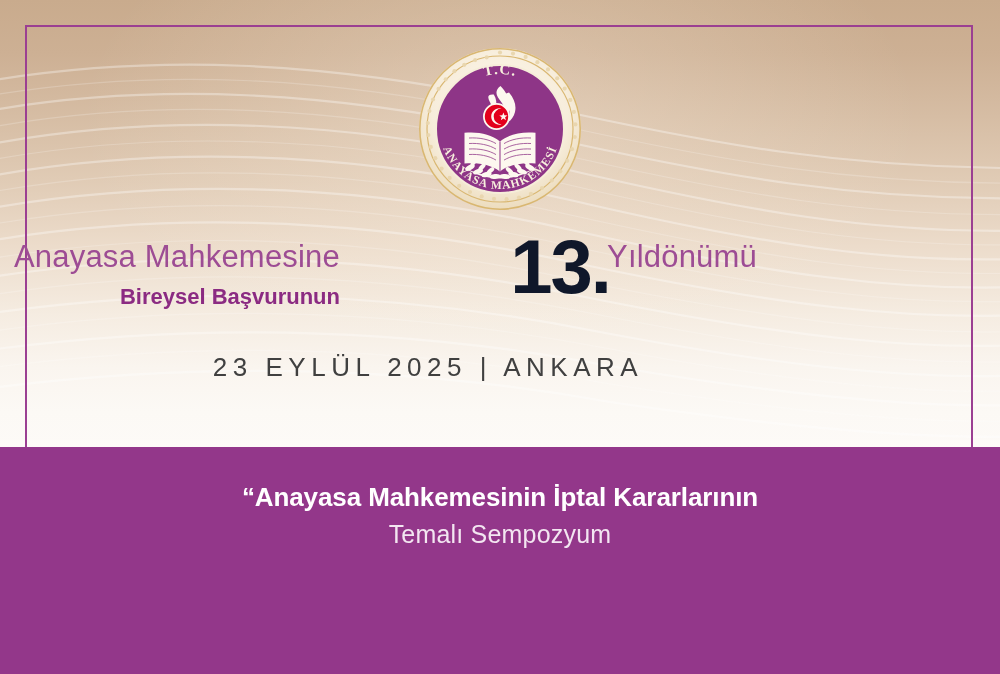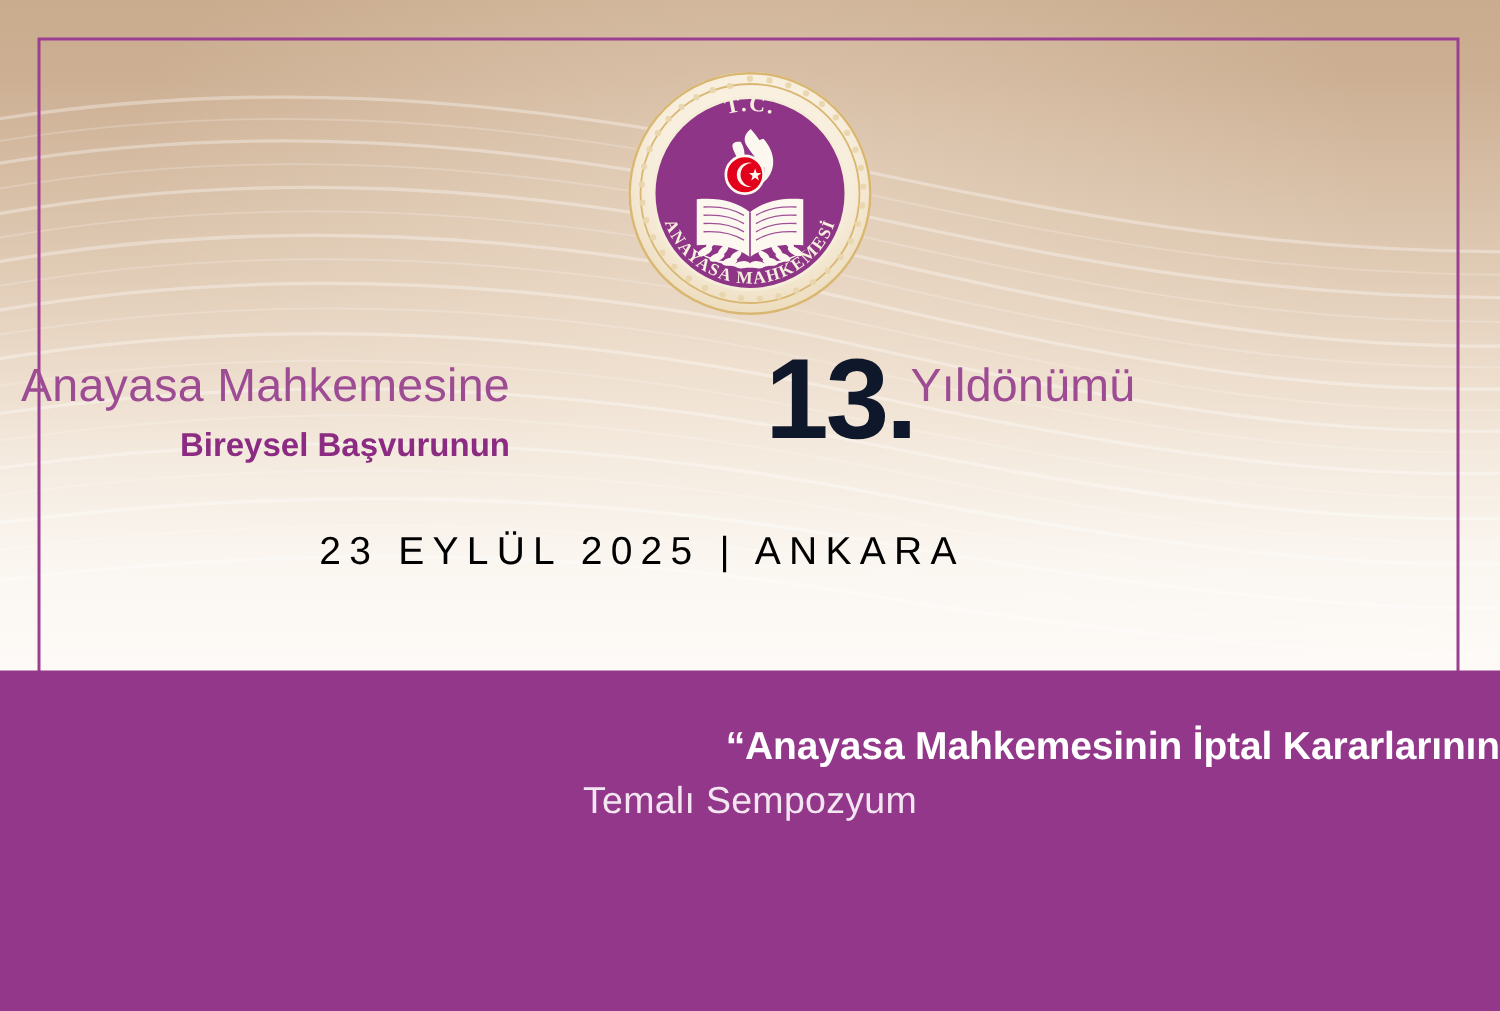--- a/index.html
+++ b/index.html
@@ -143,21 +143,21 @@
 
   
   .dateline {
     position: absolute;
     left: 0;
     top: 352px;
     width: 856px;
     text-align: center;
     font-size: 26px;
     font-weight: 400;
-    color: #000000;
+    color: #404040;
     letter-spacing: 5.5px;
     white-space: nowrap;
   }
 
   
   .band {
     position: absolute;
     left: 0;
     top: 447px;
     width: 1000px;
@@ -173,21 +173,20 @@
     text-align: center;
   }
   .band-line {
     display: block;
     color: #ffffff;
     font-size: 26px;
     font-weight: bold;
     line-height: 35px;
     letter-spacing: -0.1px;
     white-space: nowrap;
-    text-align: right;
   }
   .band-sub {
     display: block;
     color: #f3e6f1;
     font-size: 25px;
     font-weight: 400;
     line-height: 38px;
     letter-spacing: 0.2px;
     white-space: nowrap;
   }

